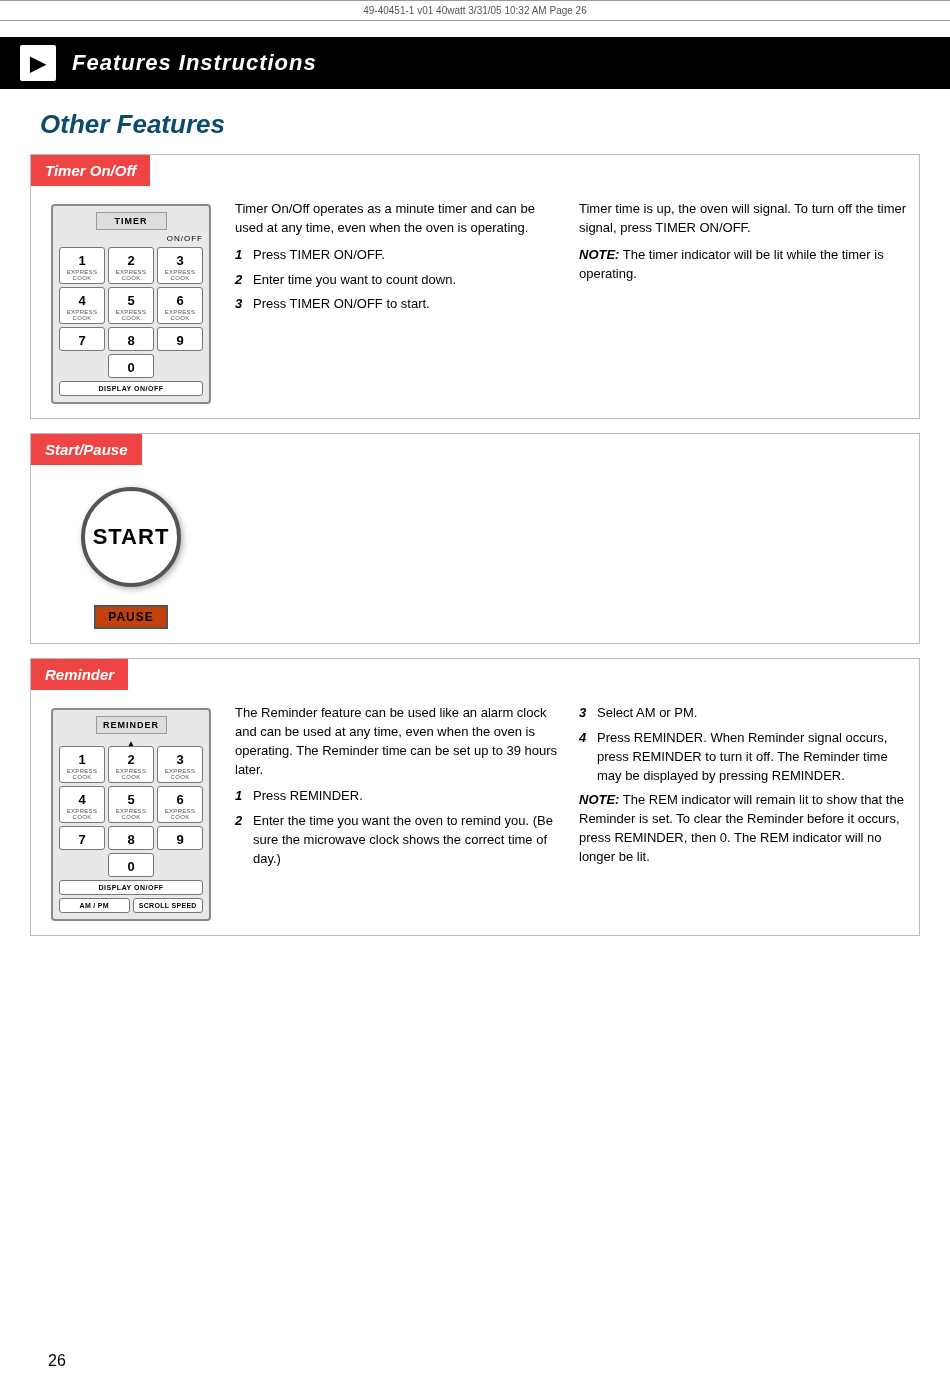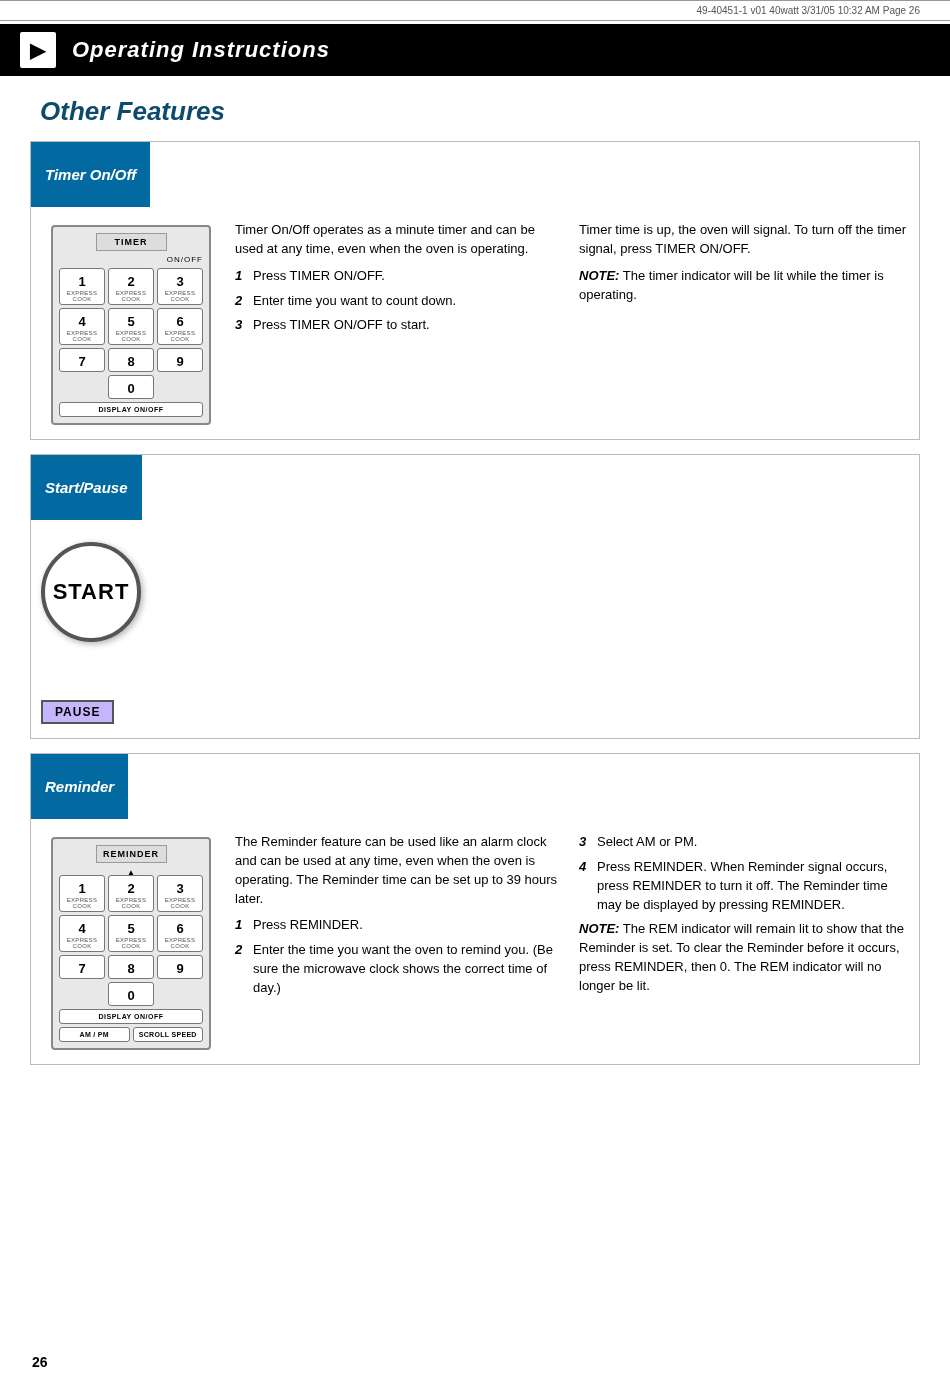--- a/index.html
+++ b/index.html
@@ -42,42 +42,42 @@
       letter-spacing: 1px;
     }
 
     
     .top-strip {
       border-top: 1px solid #999;
       border-bottom: 1px solid #999;
       padding: 4px 30px;
       font-size: 10px;
       color: #555;
-      text-align: right;
-      margin-bottom: 3px;
+      text-align: center;
+      margin-bottom: 16px;
     }
 
     
     .section-main-title {
       font-size: 26px;
       font-style: italic;
       font-weight: bold;
       margin: 20px 40px 10px 40px;
       color: #0c4a6e;
     }
 
     
     .feature-section {
       margin: 14px 30px;
       border: 1px solid #bbb;
     }
 
     .feature-section-header {
-      background: #0369a1;
-      padding: 24px 14px;
+      background: #ef4444;
+      padding: 7px 14px;
       display: inline-block;
     }
     .feature-section-header span {
       color: #fff;
       font-size: 15px;
       font-style: italic;
       font-weight: bold;
     }
 
     .feature-body {
@@ -186,47 +186,46 @@
     .note-bold {
       font-weight: bold;
       font-style: italic;
     }
 
     
     .start-pause-area {
       flex: 0 0 180px;
       display: flex;
       flex-direction: column;
-      align-items: flex-start;
+      align-items: center;
       justify-content: flex-start;
       padding-top: 8px;
-      gap: 48px;
     }
     .start-button {
       width: 100px;
       height: 100px;
       border-radius: 50%;
       background: #fff;
       border: 4px solid #555;
       display: flex;
       align-items: center;
       justify-content: center;
       font-size: 22px;
       font-weight: bold;
       letter-spacing: 1px;
       box-shadow: 2px 2px 6px rgba(0,0,0,0.3);
     }
     .pause-label {
-      margin-top: 10px;
+      margin-top: 18px;
       border: 2px solid #555;
       padding: 3px 12px;
       font-size: 12px;
       font-weight: bold;
       letter-spacing: 1px;
-      background: #c4b5fd;
+      background: #c2410c;
     }
     .reminder-bottom-row {
       display: grid;
       grid-template-columns: repeat(2, 1fr);
       gap: 3px;
       margin-top: 3px;
     }
     .reminder-bottom-btn {
       background: #fff;
       border: 1px solid #777;
@@ -235,37 +234,37 @@
       padding: 3px 2px;
       font-size: 7px;
       font-weight: bold;
       letter-spacing: 0.3px;
     }
 
     
     .page-number {
       position: absolute;
       bottom: 30px;
-      left: 32px;
-      font-size: 14px;
-      font-weight: bold;
+      left: 48px;
+      font-size: 16px;
+      font-weight: normal;
     }
   </style>
 </head>
 <body>
 
 <div class="top-strip">
   <span>49-40451-1 v01 40watt   3/31/05   10:32 AM   Page 26</span>
 </div>
 
 <div class="page-header-bar">
   <div class="icon-box">
     <span>▶</span>
   </div>
-  <span class="title">Operating Instructions</span>
+  <span class="title">Features Instructions</span>
 </div>
 
 <div class="section-main-title">Other Features</div>
 
 <div class="feature-section">
   <div class="feature-section-header">
     <span>Timer On/Off</span>
   </div>
   <div class="feature-body">
 

